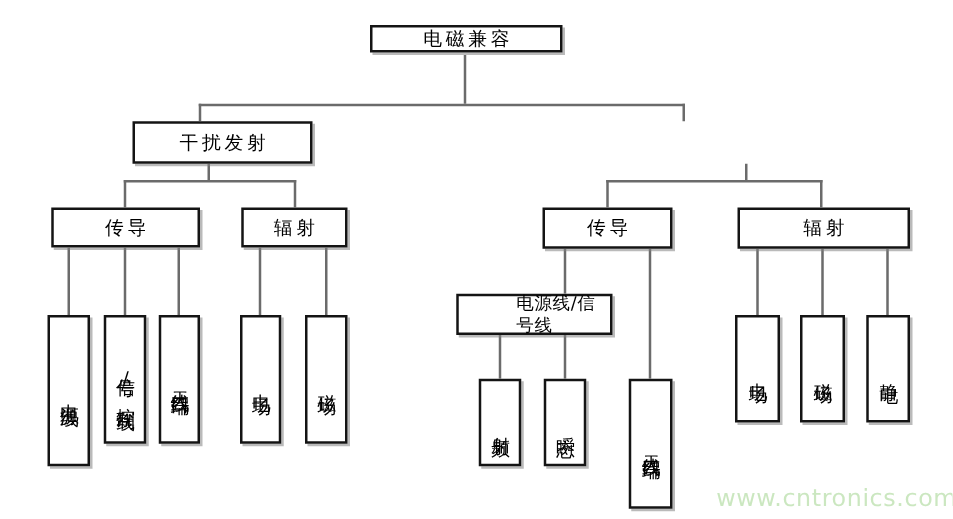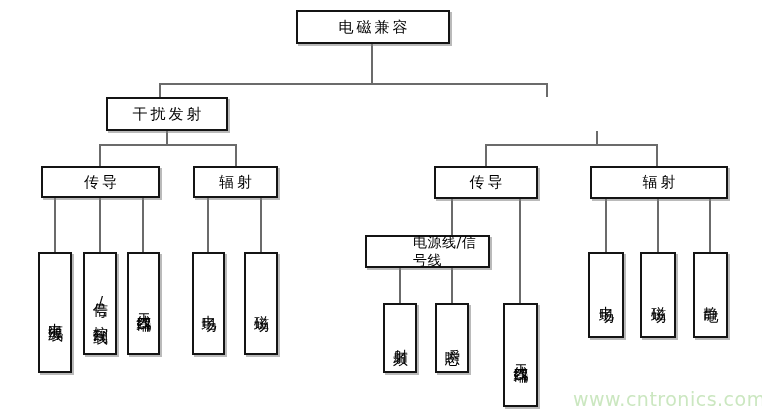--- a/index.html
+++ b/index.html
@@ -79,23 +79,23 @@
 
   <div class="line vline" style="left:451px; top:199px; height:36px;"></div>
   <div class="line vline" style="left:519px; top:199px; height:104px;"></div>
   <div class="line vline" style="left:399px; top:268px; height:35px;"></div>
   <div class="line vline" style="left:451px; top:268px; height:35px;"></div>
 
   <div class="line vline" style="left:605px; top:199px; height:53px;"></div>
   <div class="line vline" style="left:657px; top:199px; height:53px;"></div>
   <div class="line vline" style="left:709px; top:199px; height:53px;"></div>
 
-  <div class="node hbox" style="left:296px; top:10px; width:154px; height:34px;">电磁兼容</div>
+  <div class="node hbox" style="left:296px; top:20px; width:154px; height:22px;">电磁兼容</div>
 
-  <div class="node hbox" style="left:106px; top:97px; width:122px; height:34px;">干扰发射</div>
+  <div class="node hbox" style="left:106px; top:97px; width:144px; height:34px;">干扰发射</div>
 
 
   <div class="node hbox" style="left:41px; top:166px; width:119px; height:32px;">传导</div>
 
   <div class="node hbox" style="left:193px; top:166px; width:85px; height:32px;">辐射</div>
 
   <div class="node hbox" style="left:434px; top:166px; width:104px; height:33px;">传导</div>
 
   <div class="node hbox" style="left:590px; top:166px; width:138px; height:33px;">辐射</div>
 

